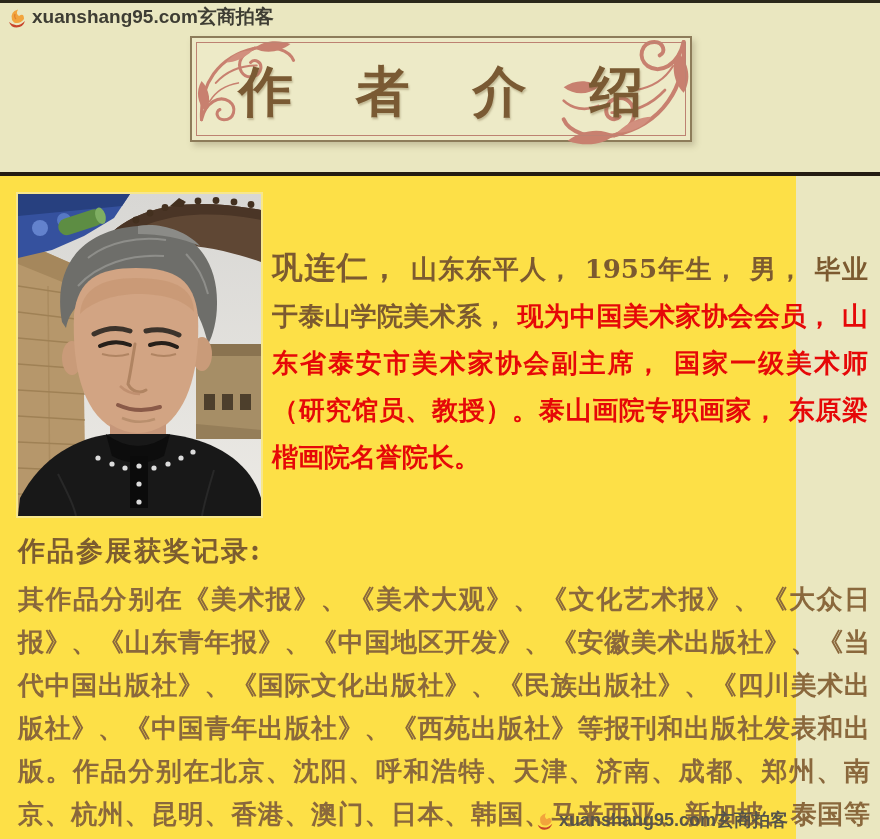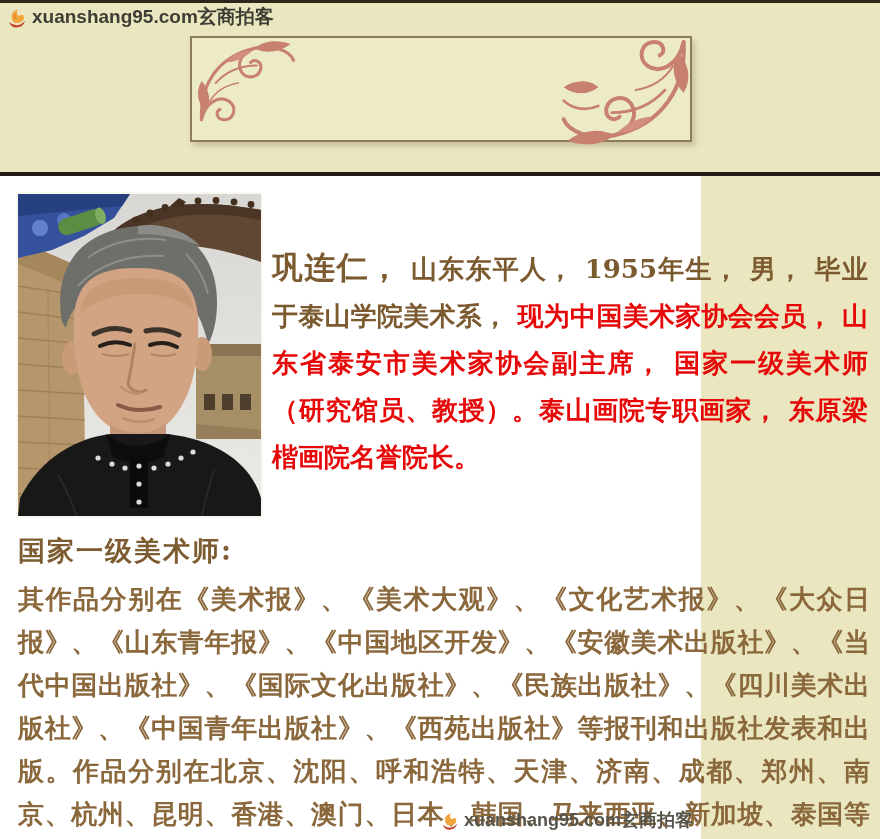--- a/index.html
+++ b/index.html
@@ -37,21 +37,21 @@
     letter-spacing:22px;text-indent:22px;
     text-shadow:1px 2px 2px rgba(110,90,50,0.35);
     white-space:nowrap;padding-top:6px;
   }
   .orn{position:absolute;pointer-events:none;}
   .orn-tl{left:2px;top:2px;width:105px;height:92px;}
   .orn-br{right:-10px;bottom:-6px;width:150px;height:120px;transform:rotate(180deg);}
 
   
   .separator{position:absolute;left:0;top:172px;width:880px;height:4px;background:#241c12;}
-  .green-band{position:absolute;left:0;top:176px;width:701px;height:663px;background:#ffffff;}
+  .green-band{position:absolute;left:0;top:176px;width:796px;height:663px;background:#fde047;}
 
   
   .photo{
     position:absolute;left:18px;top:18px;width:243px;height:322px;
     box-shadow:0 0 0 2px rgba(240,240,225,0.45);
     background:#dfdeda;
   }
   .photo svg{display:block;width:100%;height:100%;}
 
   
@@ -111,20 +111,23 @@
       <path d="M6,78 C10,60 24,54 33,60 C41,66 38,78 28,78 C21,78 19,70 24,68"></path>
       <path d="M20,42 C30,31 44,25 60,25" stroke-width="2"></path>
       <path d="M14,60 C20,50 30,44 42,42" stroke-width="1.6"></path>
       <path d="M70,30 C80,26 90,28 96,34" stroke-width="2"></path>
     </g>
     <path d="M58,8 C66,1 80,-1 93,4 C83,12 68,14 58,8 Z" fill="#c8806f"></path>
     <path d="M10,70 C2,62 0,50 6,40 C14,48 16,62 10,70 Z" fill="#c8806f"></path>
     <path d="M30,22 C36,14 46,10 56,10 C48,18 38,22 30,22 Z" fill="#d28f7e"></path>
     <path d="M70,44 C78,38 88,38 96,44 C88,50 76,50 70,44 Z" fill="#c8806f"></path>
   </svg>
+  <div class="header-box-inner">
+    <div class="header-title">作 者 介 绍</div>
+  </div>
 </div>
 
 <div class="separator"></div>
 
 <div class="green-band">
 
   <div class="photo" title="artist-portrait-photo">
     <svg viewBox="0 0 243 322" preserveAspectRatio="none">
       <defs>
         <linearGradient id="sky" x1="0" y1="0" x2="0" y2="1">
@@ -228,21 +231,21 @@
       </g>
       <g stroke="#2c2c2c" stroke-width="2" fill="none" opacity="0.8">
         <path d="M40,280 C50,300 56,312 58,322"></path>
         <path d="M196,276 C190,296 186,310 184,322"></path>
       </g>
     </svg>
   </div>
 
   <div class="intro"><span class="seg-name">巩连仁，</span><span class="seg-brown"> 山东东平人， 1955年生， 男， 毕业于泰山学院美术系， </span><span class="seg-red">现为中国美术家协会会员， 山东省泰安市美术家协会副主席， 国家一级美术师（研究馆员、教授）。泰山画院专职画家， 东原梁楷画院名誉院长。</span></div>
 
-  <div class="records-heading">国家一级美术师:</div>
+  <div class="records-heading">作品参展获奖记录:</div>
   <div class="records-body">其作品分别在《美术报》、《美术大观》、《文化艺术报》、《大众日报》、《山东青年报》、《中国地区开发》、《安徽美术出版社》、《当代中国出版社》、《国际文化出版社》、《民族出版社》、《四川美术出版社》、《中国青年出版社》、《西苑出版社》等报刊和出版社发表和出版。作品分别在北京、沈阳、呼和浩特、天津、济南、成都、郑州、南京、杭州、昆明、香港、澳门、日本、韩国、马来西亚、新加坡、泰国等国内外展出。</div>
 
   <div class="brand brand-bottom">
     <span>
       <svg width="20" height="22" viewBox="0 0 22 24">
         <path d="M3,16 Q11,23 19,15 Q17,21.5 10.5,21.5 Q5,21.5 3,16 Z" fill="#c8432a"></path>
         <path d="M6,14 Q3.5,6 12,3.5 Q9.5,8 13,10 Q18,6.5 18,13 Q14,18.5 8,16.5 Z" fill="#f2a43c"></path>
       </svg>
     </span>
     <span>xuanshang95.com玄商拍客</span>

